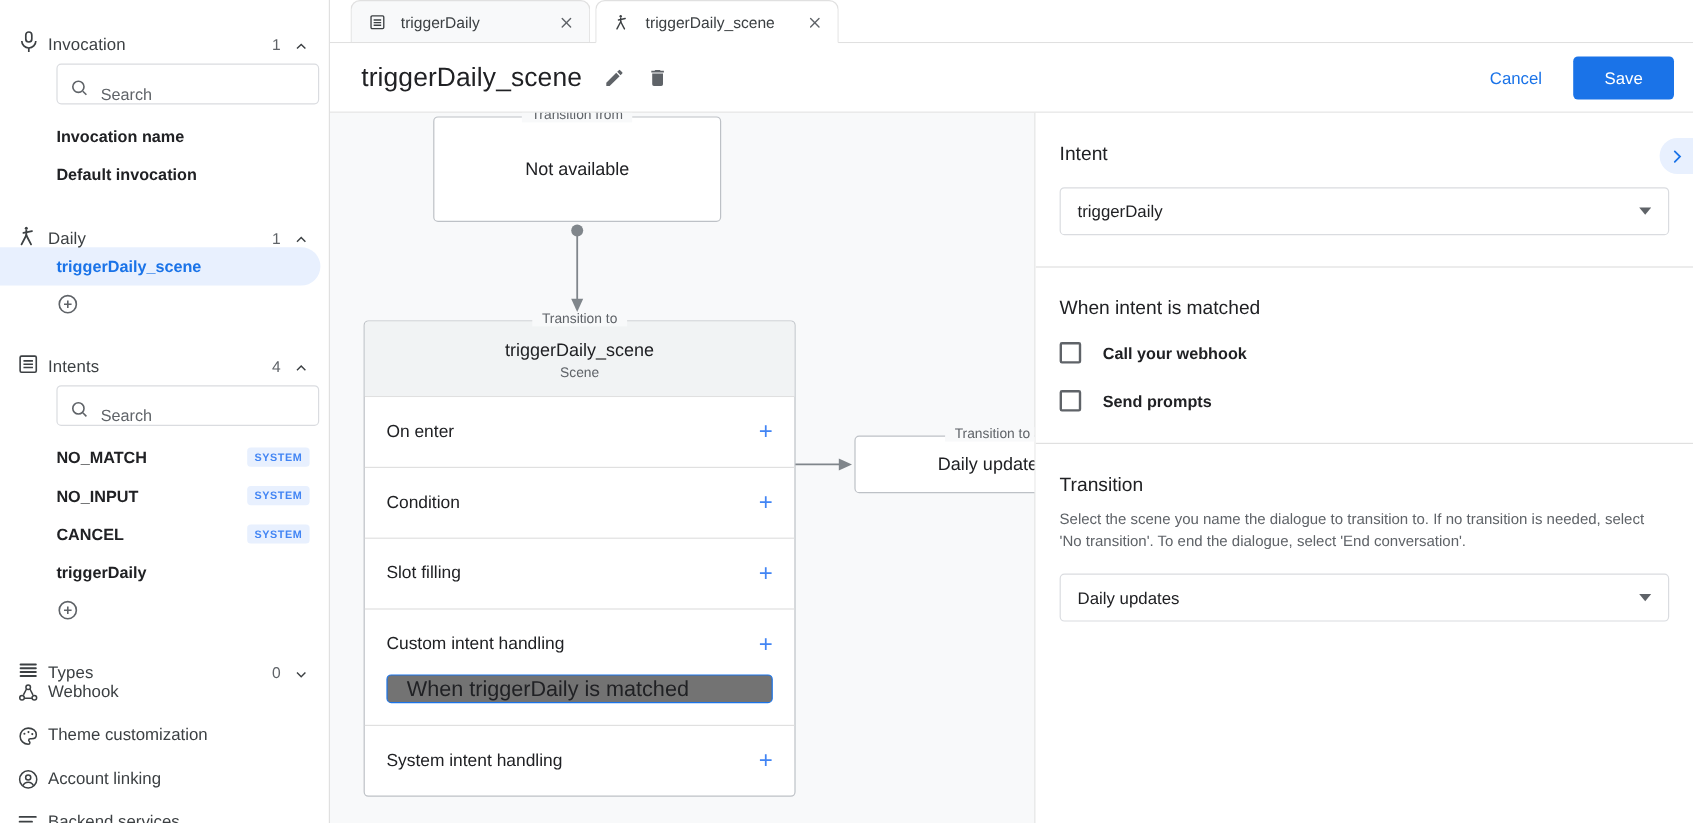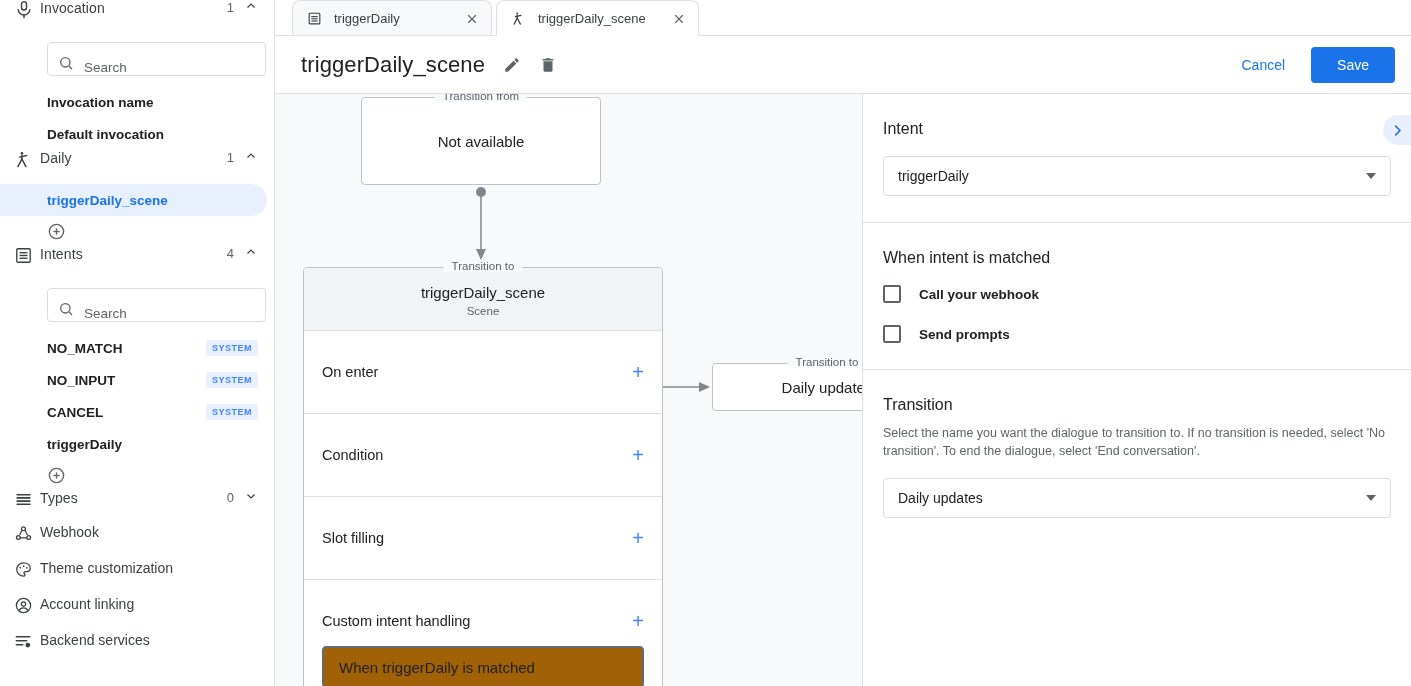--- a/index.html
+++ b/index.html
@@ -15,24 +15,25 @@
   
   .sidebar {
     width: 275px; height: 686px;
     background: #ffffff;
     border-right: 1px solid #e0e0e0;
     position: relative;
     flex: 0 0 275px;
     overflow: hidden;
   }
   .sb-section {
-    display: flex; align-items: flex-start;
+    display: flex; align-items: flex-end;
     height: 34px;
     padding: 0 16px 0 14px;
     cursor: pointer;
+    margin-top: 11px;
   }
   .sb-section .sb-ico { width: 26px; flex: 0 0 26px; display: flex; align-items: center; color: #3c4043; }
   .sb-section .sb-lbl { flex: 1; font-size: 14px; color: #3c4043; letter-spacing: .1px; }
   .sb-section .sb-cnt { font-size: 13px; color: #5f6368; margin-right: 10px; }
   .sb-section .sb-chev { width: 14px; display:flex; align-items:center; justify-content:center; color: #3c4043; }
 
   .sb-search {
     margin: 8px 8px 10px 47px;
     height: 34px;
     border: 1px solid #dadce0;
@@ -180,38 +181,38 @@
     background: #f1f3f4;
     padding: 16px 0 13px;
     text-align: center;
     border-bottom: 1px solid #e0e0e0;
     border-radius: 3px 3px 0 0;
   }
   .card-head .nm { font-size: 15px; color: #202124; }
   .card-head .sub { font-size: 11.5px; color: #5f6368; margin-top: 4px; }
   .card-row {
     border-bottom: 1px solid #e0e0e0;
-    padding: 16px 18px;
+    padding: 4px 18px;
   }
   .card-row:last-child { border-bottom: none; }
   .card-row-head {
     height: 50px;
     display: flex; align-items: center;
   }
   .card-row-head .lbl { flex: 1; font-size: 14.5px; color: #202124; }
   .card-row-head .plus { font-size: 20px; color: #4285f4; cursor: pointer; line-height: 1; font-weight: 400; }
   .handler-chip {
     margin: 0 0 14px 0;
-    background: #a16207;
+    background: #737373;
     border: 1px solid #1a73e8;
     border-radius: 4px;
-    height: 42px;
+    height: 24px;
     display: flex; align-items: center;
     padding: 0 16px;
-    font-size: 15px;
+    font-size: 18px;
     color: #202124;
     cursor: pointer;
     position: relative;
   }
 
   .node-daily {
     position: absolute; left: 437px; top: 269px;
     width: 230px; height: 48px;
     background: #fff;
     border: 1px solid #bdc1c6;
@@ -600,21 +601,21 @@
             <span class="clbl">Call your webhook</span>
           </div>
           <div class="checkrow">
             <span class="cbox"></span>
             <span class="clbl">Send prompts</span>
           </div>
         </div>
 
         <div class="rp-sect">
           <div class="rp-h">Transition</div>
-          <div class="rp-desc">Select the name you want the dialogue to transition to. If no transition is needed, select 'No transition'. To end the dialogue, select 'End conversation'.</div>
+          <div class="rp-desc">Select the scene you name the dialogue to transition to. If no transition is needed, select 'No transition'. To end the dialogue, select 'End conversation'.</div>
           <div class="select">
             <span class="val">Daily updates</span>
             <span class="caret"></span>
           </div>
         </div>
 
       </div>
     </div>
   </div>
 </div>

